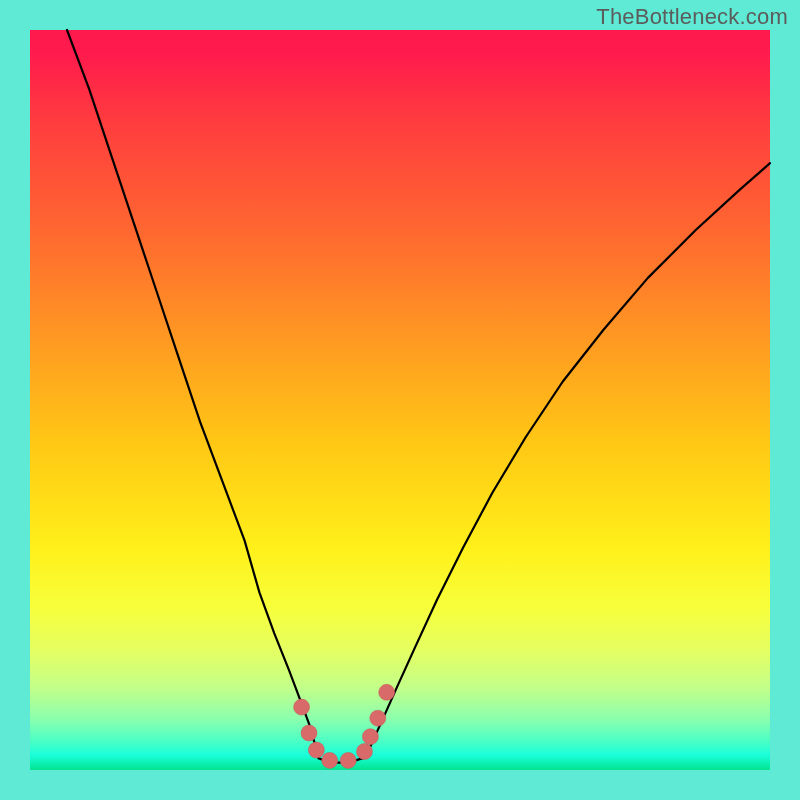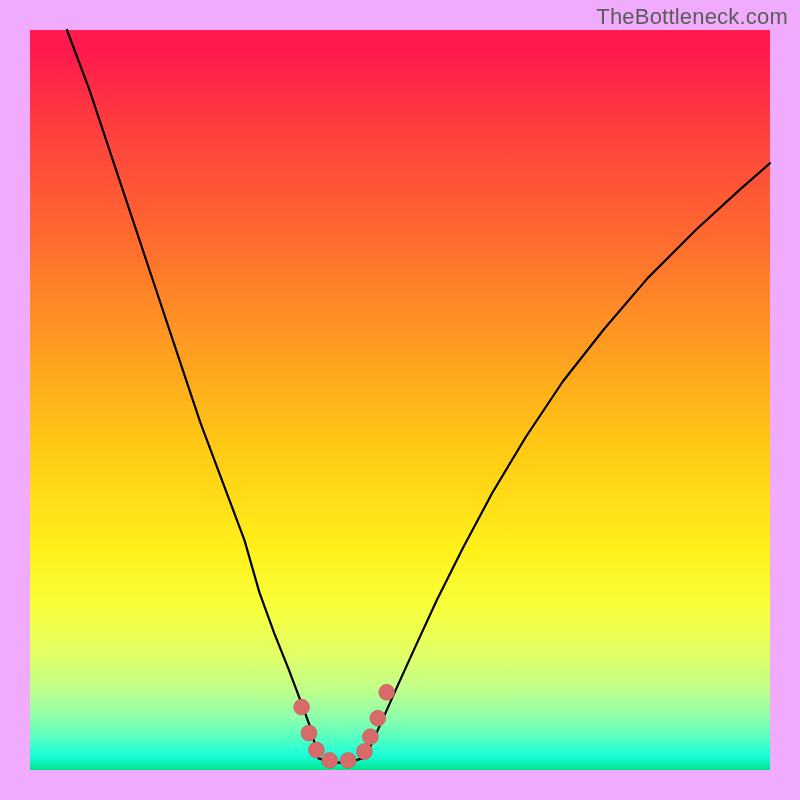--- a/index.html
+++ b/index.html
@@ -10,21 +10,21 @@
     background: #000;
     font-family: Arial, Helvetica, sans-serif;
     overflow: hidden;
   }
   .frame {
     position: absolute;
     left: 0;
     top: 0;
     width: 800px;
     height: 800px;
-    background: #f0abfc;
+    background: #5eead4;
   }
   .plot-area {
     position: absolute;
     left: 30px;
     top: 30px;
     width: 740px;
     height: 740px;
     
     background: linear-gradient(
       to bottom,

